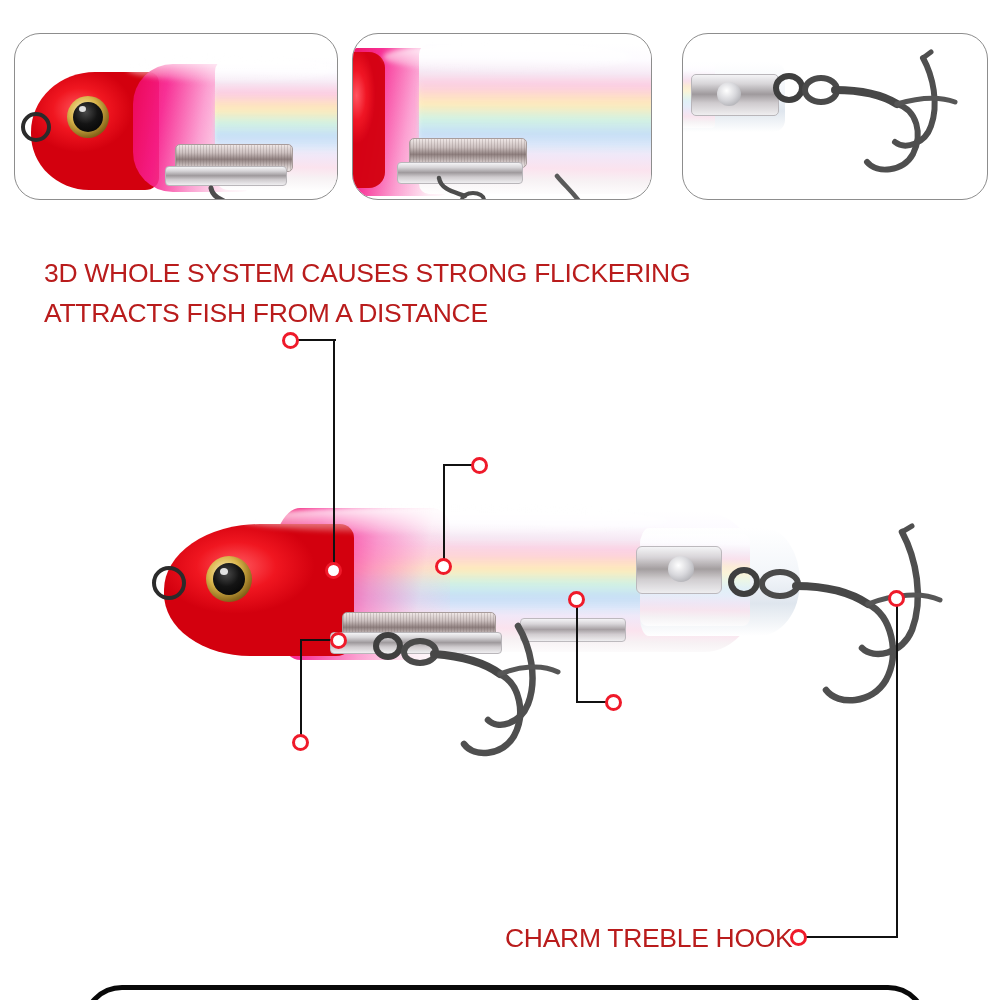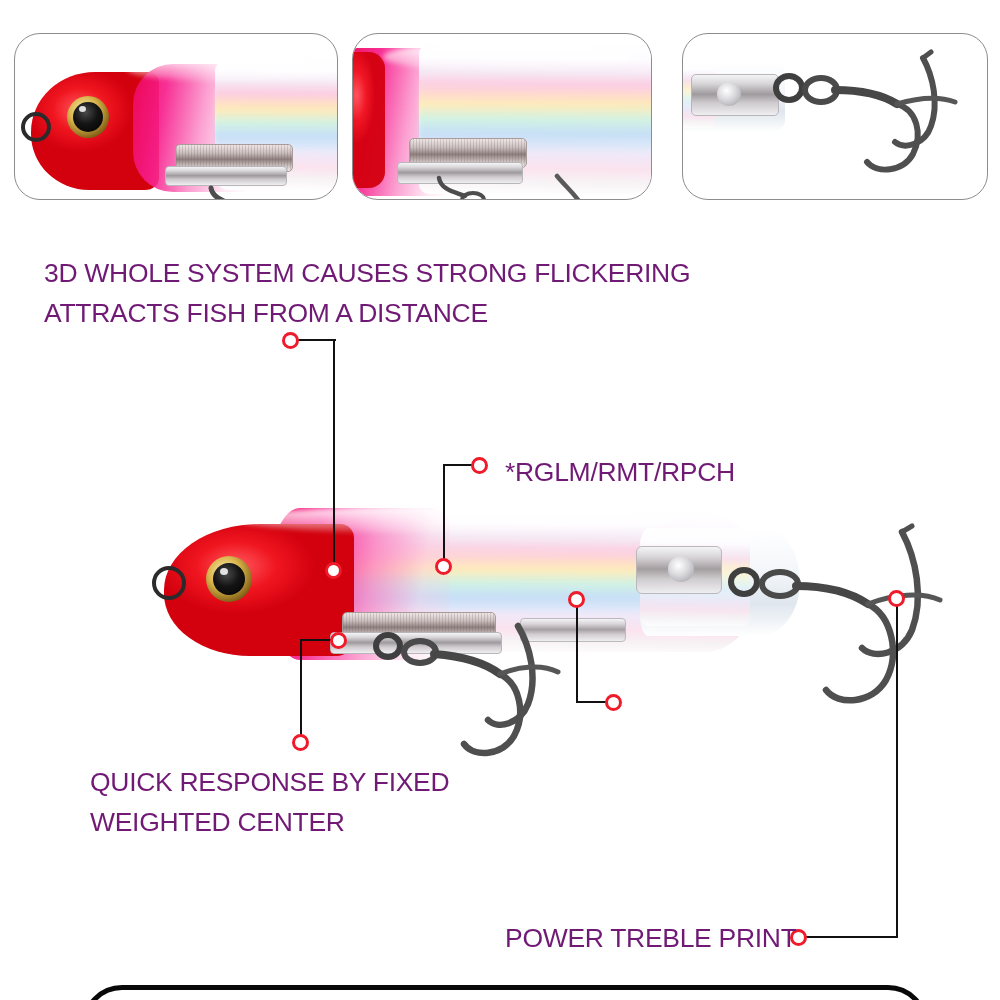--- a/index.html
+++ b/index.html
@@ -96,21 +96,21 @@
     border:3.4px solid #ef1a2a;background:#ffffff;
     box-sizing:border-box;z-index:6;
   }
   .leader{position:absolute;background:#111111;z-index:5;}
   .leader.h{height:2.4px;}
   .leader.v{width:2.4px;}
 
   .callout{
     position:absolute;z-index:7;
     font-size:26.5px;line-height:40px;
-    letter-spacing:-0.3px;color:#701a75;
+    letter-spacing:-0.3px;color:#b91c1c;
     font-family:"Liberation Sans", sans-serif;
     white-space:pre-line;
   }
 
   
   .bottom-frame{
     position:absolute;left:82px;top:985px;width:836px;height:120px;
     border:5px solid #090909;border-radius:40px;background:#ffffff;
   }
 </style>
@@ -237,39 +237,36 @@
     </svg>
   </div>
 
   <div class="callout" style="left:44px;top:253px;">3D WHOLE SYSTEM CAUSES STRONG FLICKERING
 ATTRACTS FISH FROM A DISTANCE</div>
   <div class="marker" style="left:282px;top:332px;"></div>
   <div class="leader h" style="left:296px;top:339px;width:40px;"></div>
   <div class="leader v" style="left:333px;top:339px;height:232px;"></div>
   <div class="marker" style="left:325px;top:562px;"></div>
 
-  <div class="callout" style="left:505px;top:452px;">*RGLM/RMT/RPCH</div>
   <div class="marker" style="left:471px;top:457px;"></div>
   <div class="leader h" style="left:443px;top:464px;width:30px;"></div>
   <div class="leader v" style="left:443px;top:464px;height:102px;"></div>
   <div class="marker" style="left:435px;top:558px;"></div>
 
-  <div class="callout" style="left:90px;top:762px;">QUICK RESPONSE BY FIXED
-WEIGHTED CENTER</div>
   <div class="marker" style="left:330px;top:632px;"></div>
   <div class="leader h" style="left:300px;top:639px;width:32px;"></div>
   <div class="leader v" style="left:300px;top:639px;height:103px;"></div>
   <div class="marker" style="left:292px;top:734px;"></div>
 
   <div class="marker" style="left:568px;top:591px;"></div>
   <div class="leader v" style="left:576px;top:599px;height:104px;"></div>
   <div class="leader h" style="left:576px;top:701px;width:34px;"></div>
   <div class="marker" style="left:605px;top:694px;"></div>
 
-  <div class="callout" style="left:505px;top:918px;">POWER TREBLE PRINT</div>
+  <div class="callout" style="left:505px;top:918px;">CHARM TREBLE HOOK</div>
   <div class="marker" style="left:888px;top:590px;"></div>
   <div class="leader v" style="left:896px;top:598px;height:340px;"></div>
   <div class="leader h" style="left:806px;top:936px;width:92px;"></div>
   <div class="marker" style="left:790px;top:929px;"></div>
 
   <div class="bottom-frame"></div>
 
 </div>
 
 </body></html>

